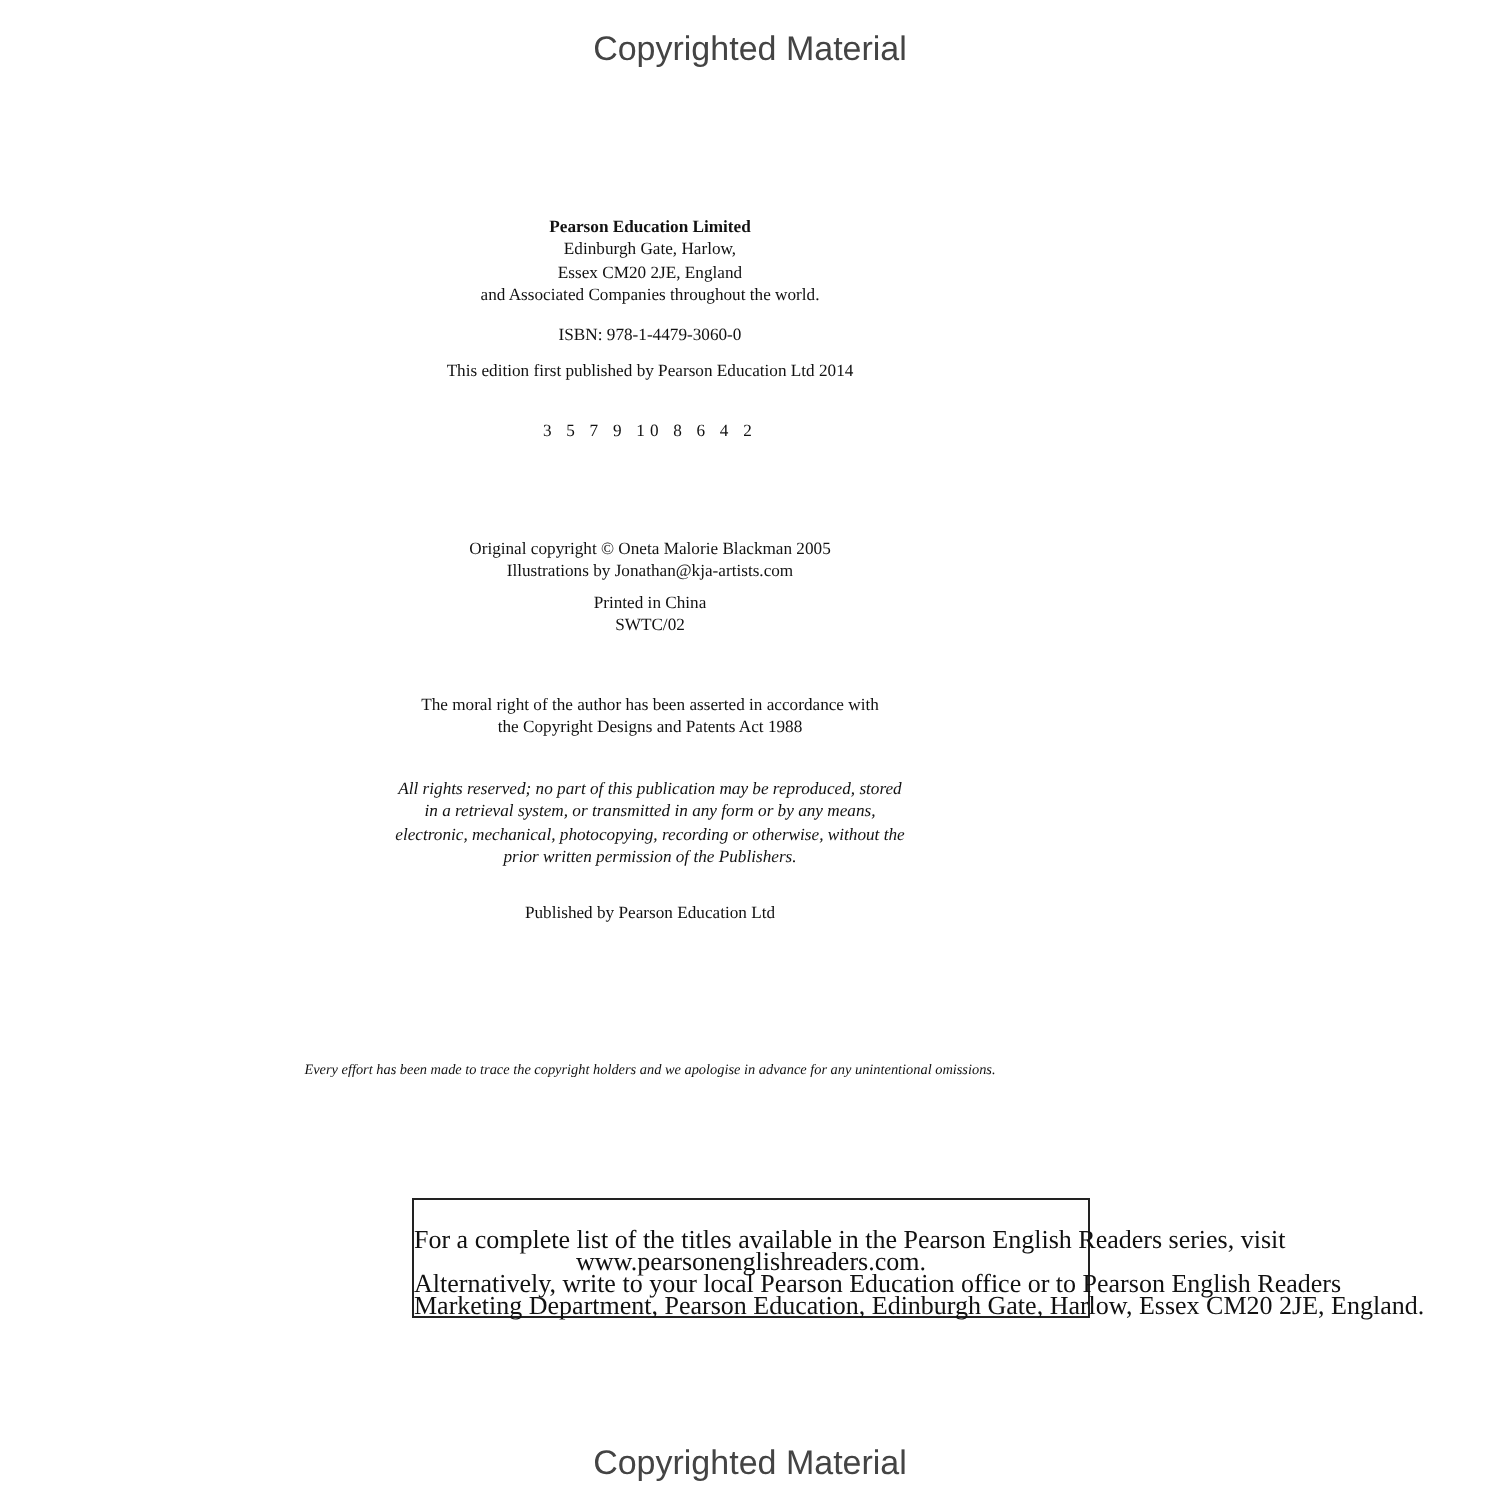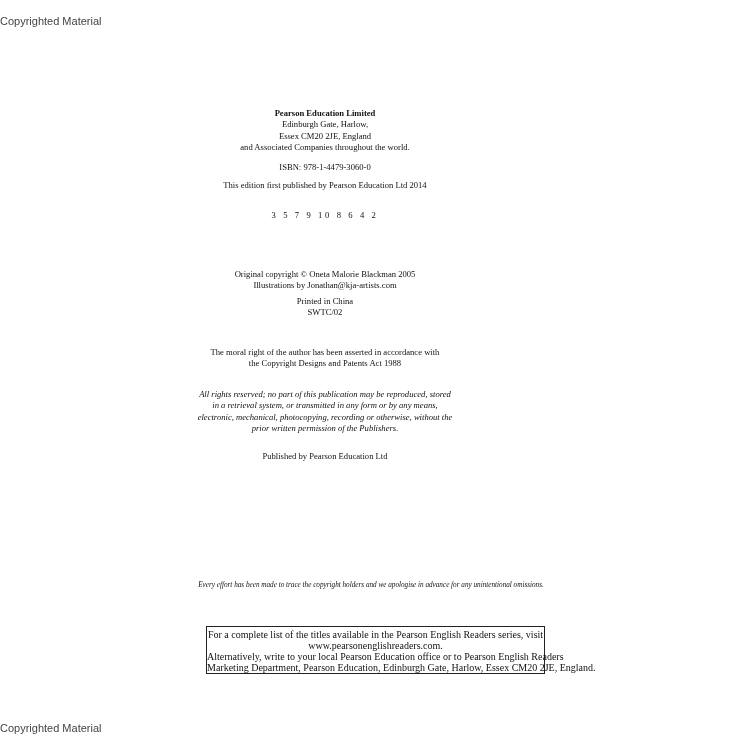--- a/index.html
+++ b/index.html
@@ -1,37 +1,37 @@
 <!DOCTYPE html>
 <html><head>
   <meta charset="utf-8">
   <style>
     html, body { margin: 0; padding: 0; background: #ffffff; }
     body { width: 750px; height: 750px; position: relative; overflow: hidden; color: #111; }
     .banner {
-      position: absolute; left: 0; width: 750px; 
-      font-family: "Liberation Sans", sans-serif; font-size: 11px; color: #444;
+      position: absolute; left: 0; width: 750px; text-align: center;
+      font-family: "Liberation Sans", sans-serif; font-size: 17px; color: #444;
     }
     .banner.top { top: 15px; }
     .banner.bottom { top: 722px; }
     .page { position: absolute; left: 0; top: 0; width: 750px; }
     .blk {
       position: absolute; left: 0; width: 650px; text-align: center;
       font-family: "Liberation Serif", serif; font-size: 8.6px; line-height: 11.4px; color: #111;
     }
     .blk div { white-space: nowrap; }
     .bold { font-weight: bold; }
     .ital { font-style: italic; }
     .spaced { letter-spacing: 2.6px; }
     .small-ital { font-size: 7.2px; line-height: 11px; font-style: italic; }
     .box {
       position: absolute; left: 206px; top: 599px; width: 337px; height: 44px;
       border: 1px solid #222; box-sizing: content-box;
       text-align: center; font-family: "Liberation Serif", serif;
-      font-size: 10px; line-height: 11px; color: #111; padding-top: 2px; margin-top: 27px;
+      font-size: 13px; line-height: 11px; color: #111; padding-top: 14px;
     }
     .box div { white-space: nowrap; }
   </style>
 </head>
 <body>
 
 <div class="banner top">Copyrighted Material</div>
 
 <div class="page">
 
@@ -65,21 +65,21 @@
 
   <div class="blk ital" style="top:389px;">
     <div>All rights reserved; no part of this publication may be reproduced, stored</div>
     <div>in a retrieval system, or transmitted in any form or by any means,</div>
     <div>electronic, mechanical, photocopying, recording or otherwise, without the</div>
     <div>prior written permission of the Publishers.</div>
   </div>
 
   <div class="blk" style="top:451px;">Published by Pearson Education Ltd</div>
 
-  <div class="blk small-ital" style="top:580px;padding-left:46px;">
+  <div class="blk small-ital" style="top:530px;">
     <div>Every effort has been made to trace the copyright holders and we apologise in advance for any unintentional omissions.</div>
   </div>
 
   <div class="box">
     <div>For a complete list of the titles available in the Pearson English Readers series, visit</div>
     <div>www.pearsonenglishreaders.com.</div>
     <div>Alternatively, write to your local Pearson Education office or to Pearson English Readers</div>
     <div>Marketing Department, Pearson Education, Edinburgh Gate, Harlow, Essex CM20 2JE, England.</div>
   </div>
 

